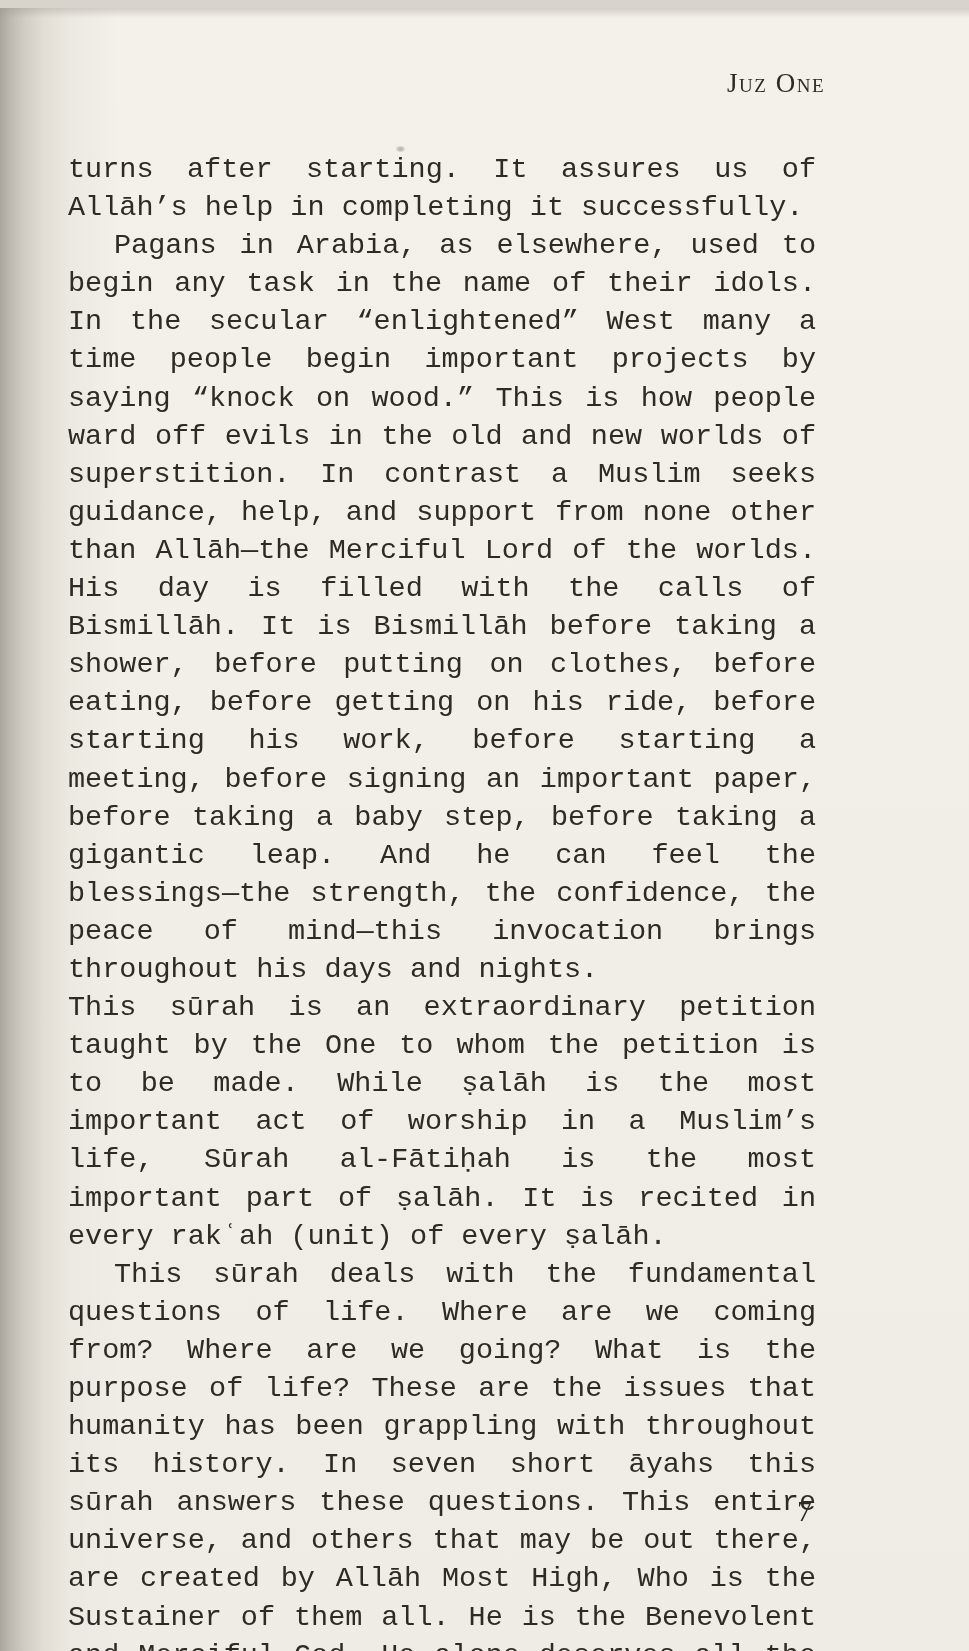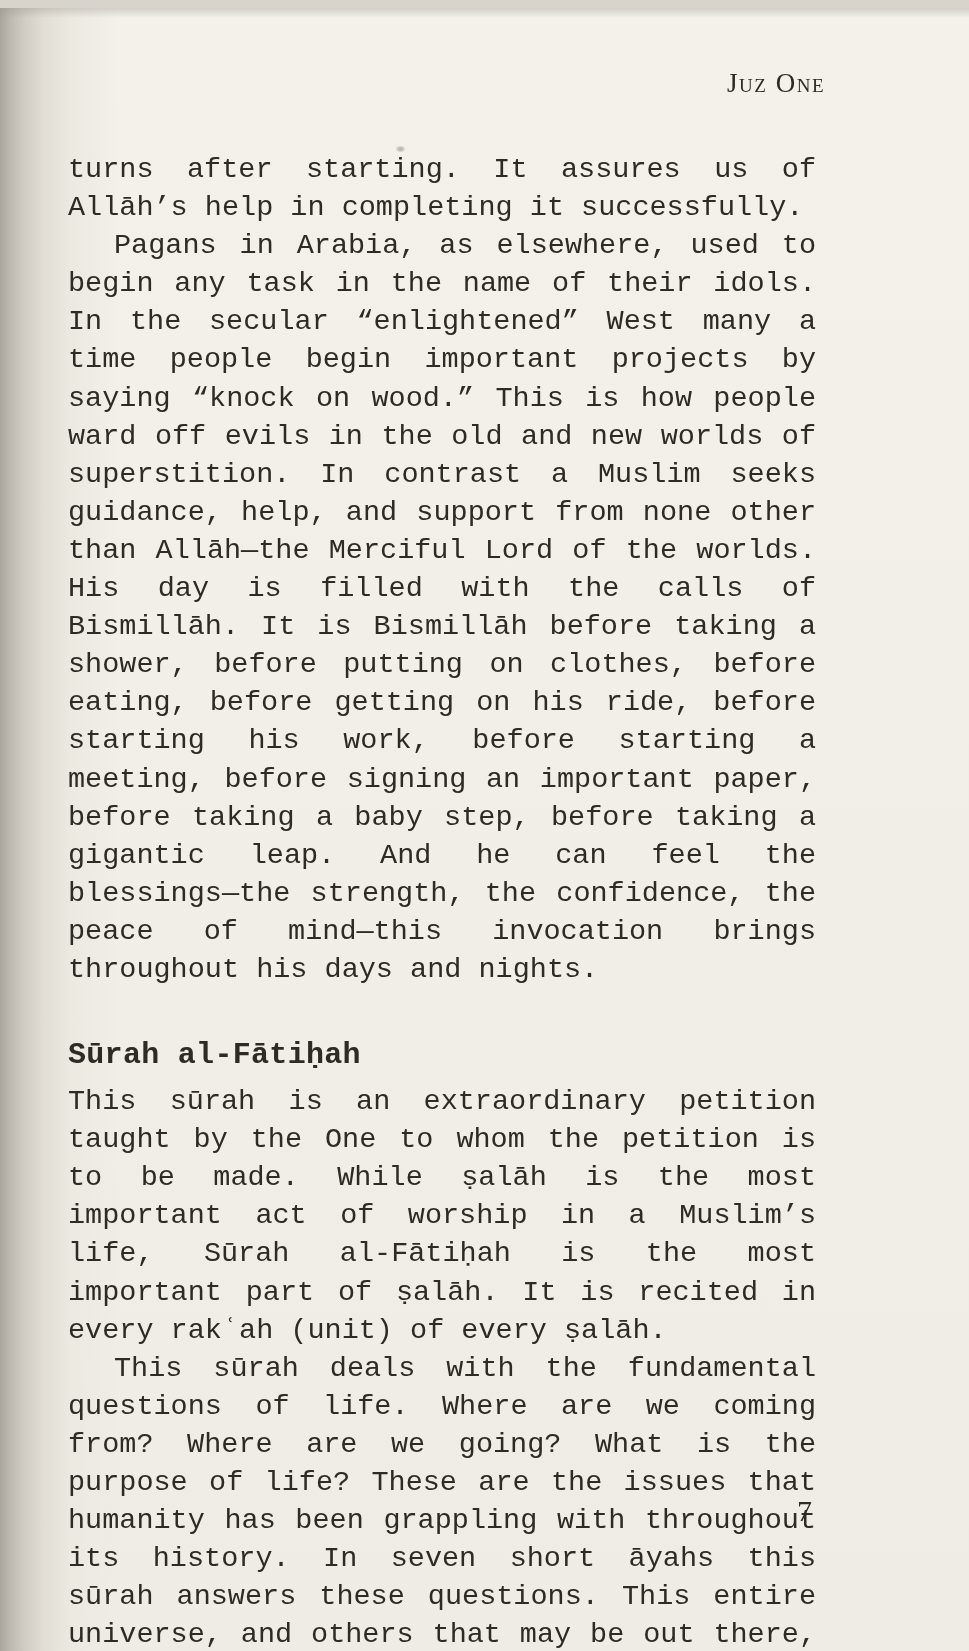--- a/index.html
+++ b/index.html
@@ -99,19 +99,18 @@
 <div class="page">
   <div class="scan-edge"></div>
   <div class="scan-edge-top"></div>
   <div class="speck"></div>
 
   <div class="running-header">Juz One</div>
 
   <div class="text-block">
     <p class="para no-indent">turns after starting. It assures us of Allāh’s help in completing it successfully.</p>
     <p class="para indent">Pagans in Arabia, as elsewhere, used to begin any task in the name of their idols. In the secular “enlightened” West many a time people begin important projects by saying “knock on wood.” This is how people ward off evils in the old and new worlds of superstition. In contrast a Muslim seeks guidance, help, and support from none other than Allāh—the Merciful Lord of the worlds. His day is filled with the calls of Bismillāh. It is Bismillāh before taking a shower, before putting on clothes, before eating, before getting on his ride, before starting his work, before starting a meeting, before signing an important paper, before taking a baby step, before taking a gigantic leap. And he can feel the blessings—the strength, the confidence, the peace of mind—this invocation brings throughout his days and nights.</p>
-    <h2 class="section-heading">Sūrah al-Fātiḥah</h2>
     <p class="para no-indent">This sūrah is an extraordinary petition taught by the One to whom the petition is to be made. While ṣalāh is the most important act of worship in a Muslim’s life, Sūrah al-Fātiḥah is the most important part of ṣalāh. It is recited in every rakʿah (unit) of every ṣalāh.</p>
     <p class="para indent">This sūrah deals with the fundamental questions of life. Where are we coming from? Where are we going? What is the purpose of life? These are the issues that humanity has been grappling with throughout its history. In seven short āyahs this sūrah answers these questions. This entire universe, and others that may be out there, are created by Allāh Most High, Who is the Sustainer of them all. He is the Benevolent and Merciful God. He alone deserves all the praise for all the goodness in the world and all thanks for all the blessings and favors that we have received and continue to receive</p>
   </div>
 
   <div class="page-number">7</div>
 </div>
 
 </body></html>

